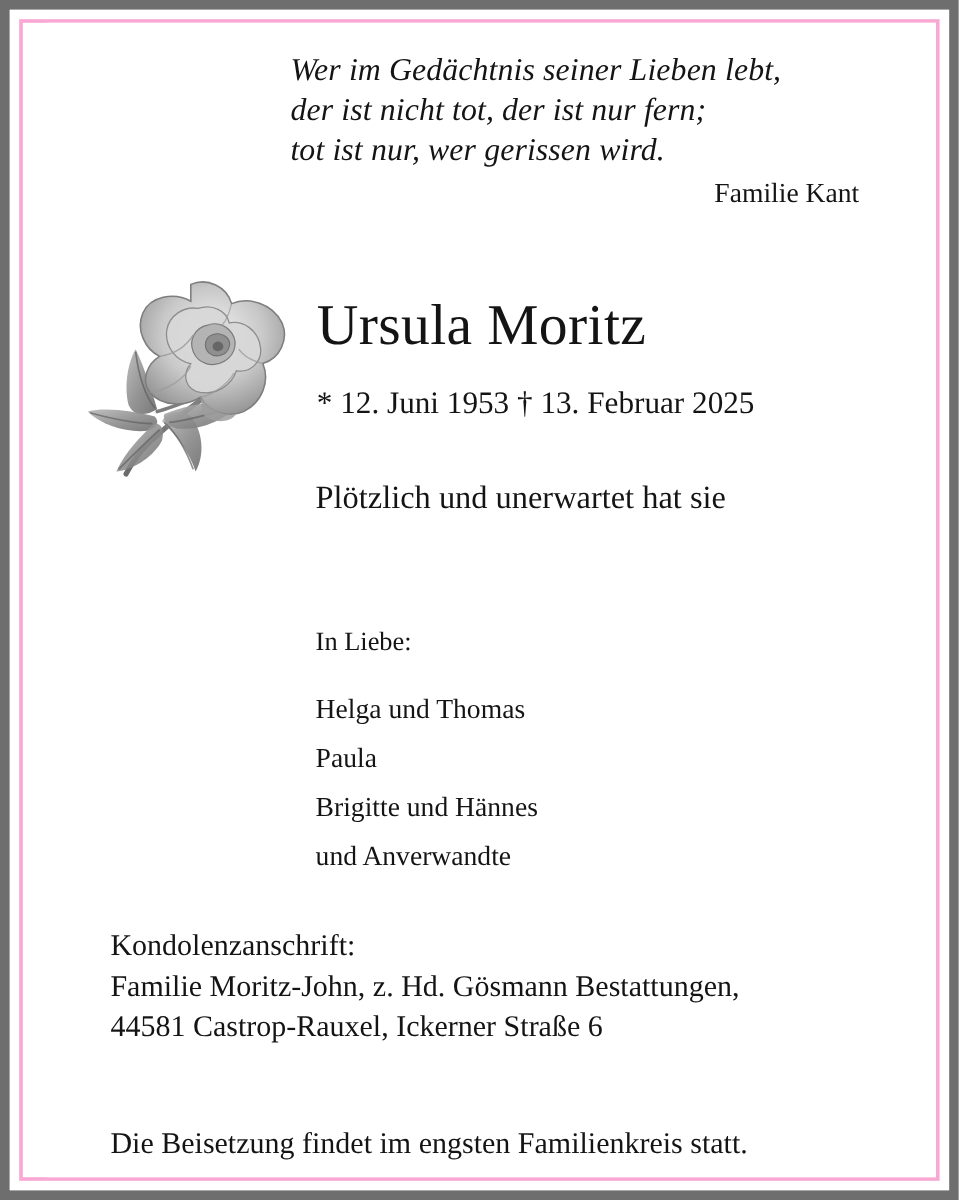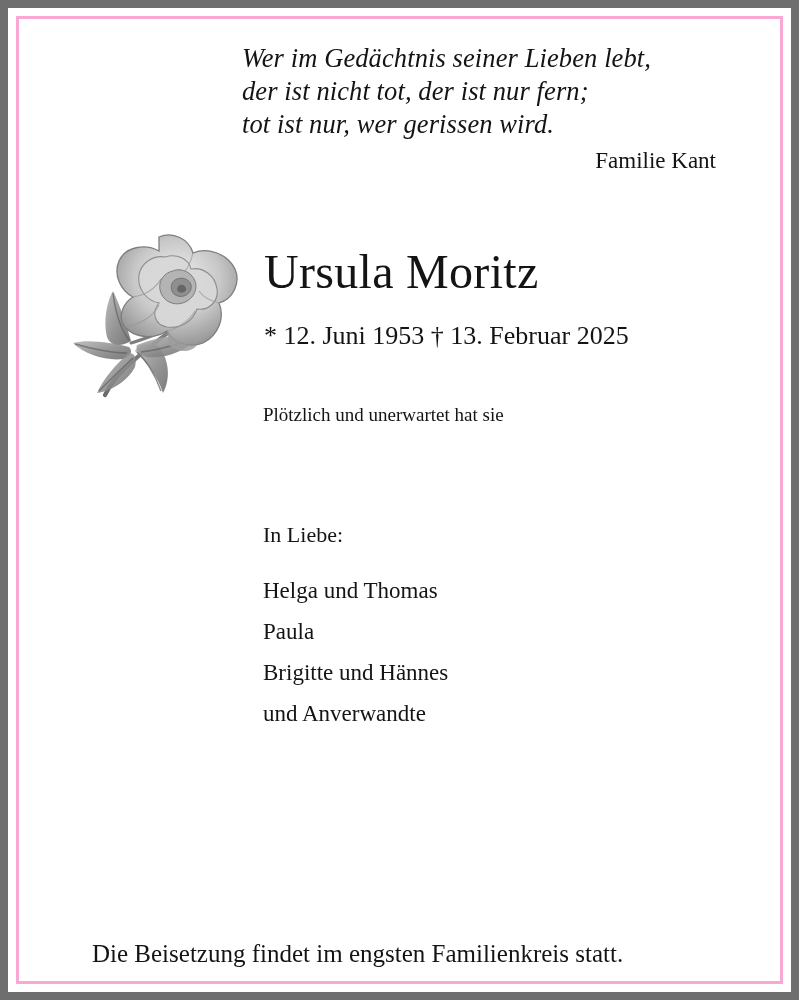--- a/index.html
+++ b/index.html
@@ -105,21 +105,21 @@
   .dates .death { display: inline-block; }
 
   
   .message {
     position: absolute;
     left: 224px;
     top: 377px;
     width: 520px;
   }
   .message-line {
-    font-size: 19px;
+    font-size: 27px;
     line-height: 37px;
     white-space: nowrap;
   }
 
   
   .inliebe {
     position: absolute;
     left: 224px;
     top: 500px;
     font-size: 22px;
@@ -252,19 +252,24 @@
 
     <div class="inliebe">In Liebe:</div>
 
     <div class="family">
       <div class="family-line">Helga und Thomas</div>
       <div class="family-line">Paula</div>
       <div class="family-line">Brigitte und Hännes</div>
       <div class="family-line">und Anverwandte</div>
     </div>
 
+    <div class="address">
+      <div class="address-line">Kondolenzanschrift:</div>
+      <div class="address-line">Familie Moritz-John, z. Hd. Gösmann Bestattungen,</div>
+      <div class="address-line">44581 Castrop-Rauxel, Ickerner Straße 6</div>
+    </div>
 
     <div class="footer">Die Beisetzung findet im engsten Familienkreis statt.</div>
 
    </div>
   </div>
  </div>
 </div>
 
 </body></html>

